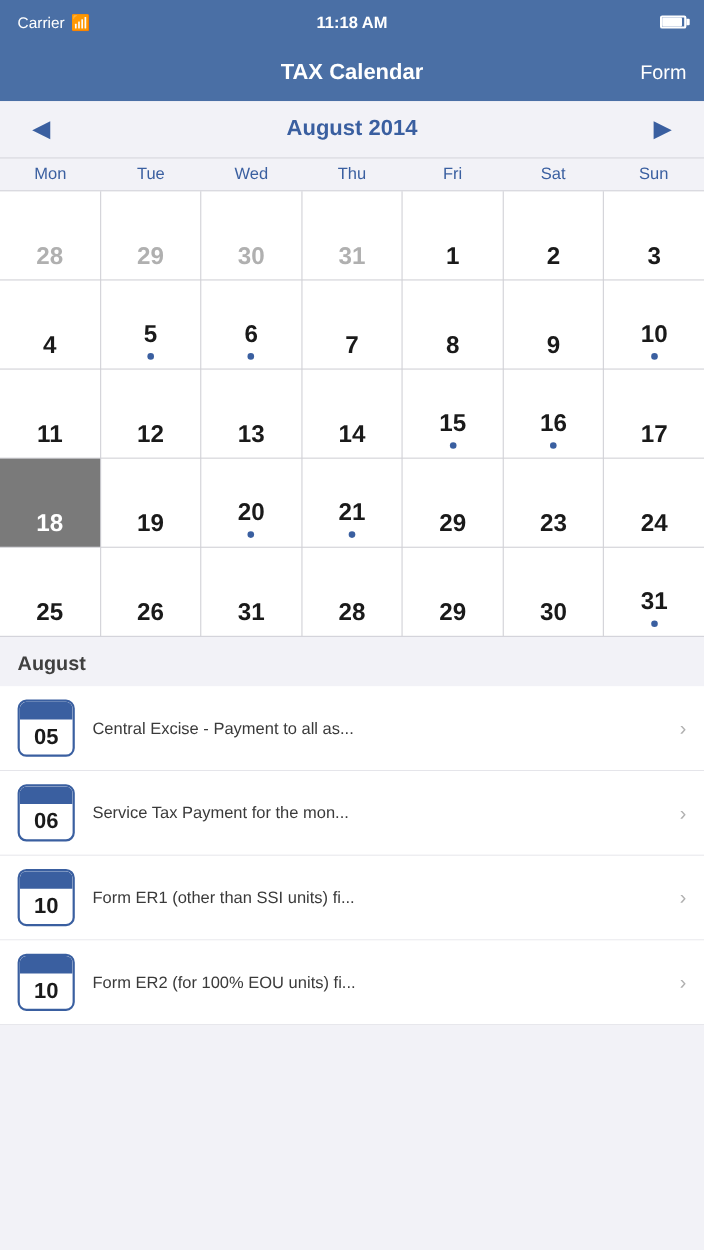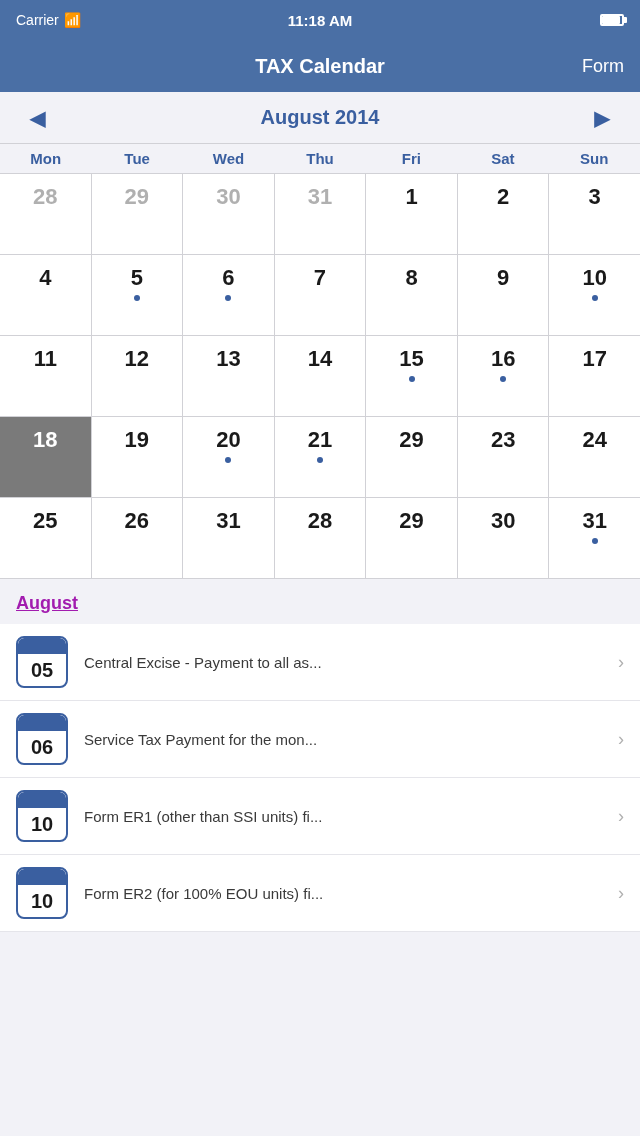--- a/index.html
+++ b/index.html
@@ -117,38 +117,38 @@
       display: grid;
       grid-template-columns: repeat(7, 1fr);
       background: #f2f2f7;
       border-top: 1px solid #d1d1d6;
       border-bottom: 1px solid #d1d1d6;
     }
     .day-header {
       text-align: center;
       padding: 6px 0;
       font-size: 15px;
-      font-weight: 700;
+      font-weight: 400;
       color: #3a5fa0;
     }
 
     
     .calendar-grid {
       display: grid;
       grid-template-columns: repeat(7, 1fr);
       background: #d1d1d6;
       gap: 1px;
       border-bottom: 1px solid #d1d1d6;
     }
     .calendar-cell {
       background: white;
       display: flex;
       flex-direction: column;
       align-items: center;
-      justify-content: flex-start;
+      justify-content: flex-end;
       padding: 10px 4px 8px;
       min-height: 80px;
       position: relative;
       cursor: pointer;
     }
     .calendar-cell.other-month .day-number {
       color: #b0b0b0;
     }
     .calendar-cell.today {
       background: #7a7a7a;
@@ -172,23 +172,22 @@
     }
 
     
     .events-section {
       background: #f2f2f7;
       padding: 14px 0 0 0;
     }
     .events-month-label {
       font-size: 18px;
       font-weight: 700;
-      color: #a21caf;
+      color: #404040;
       padding: 0 16px 10px 16px;
-      text-decoration: underline;
     }
     .event-list {
       background: white;
     }
     .event-item {
       display: flex;
       align-items: center;
       padding: 12px 16px;
       border-bottom: 1px solid #e5e5ea;
       cursor: pointer;

